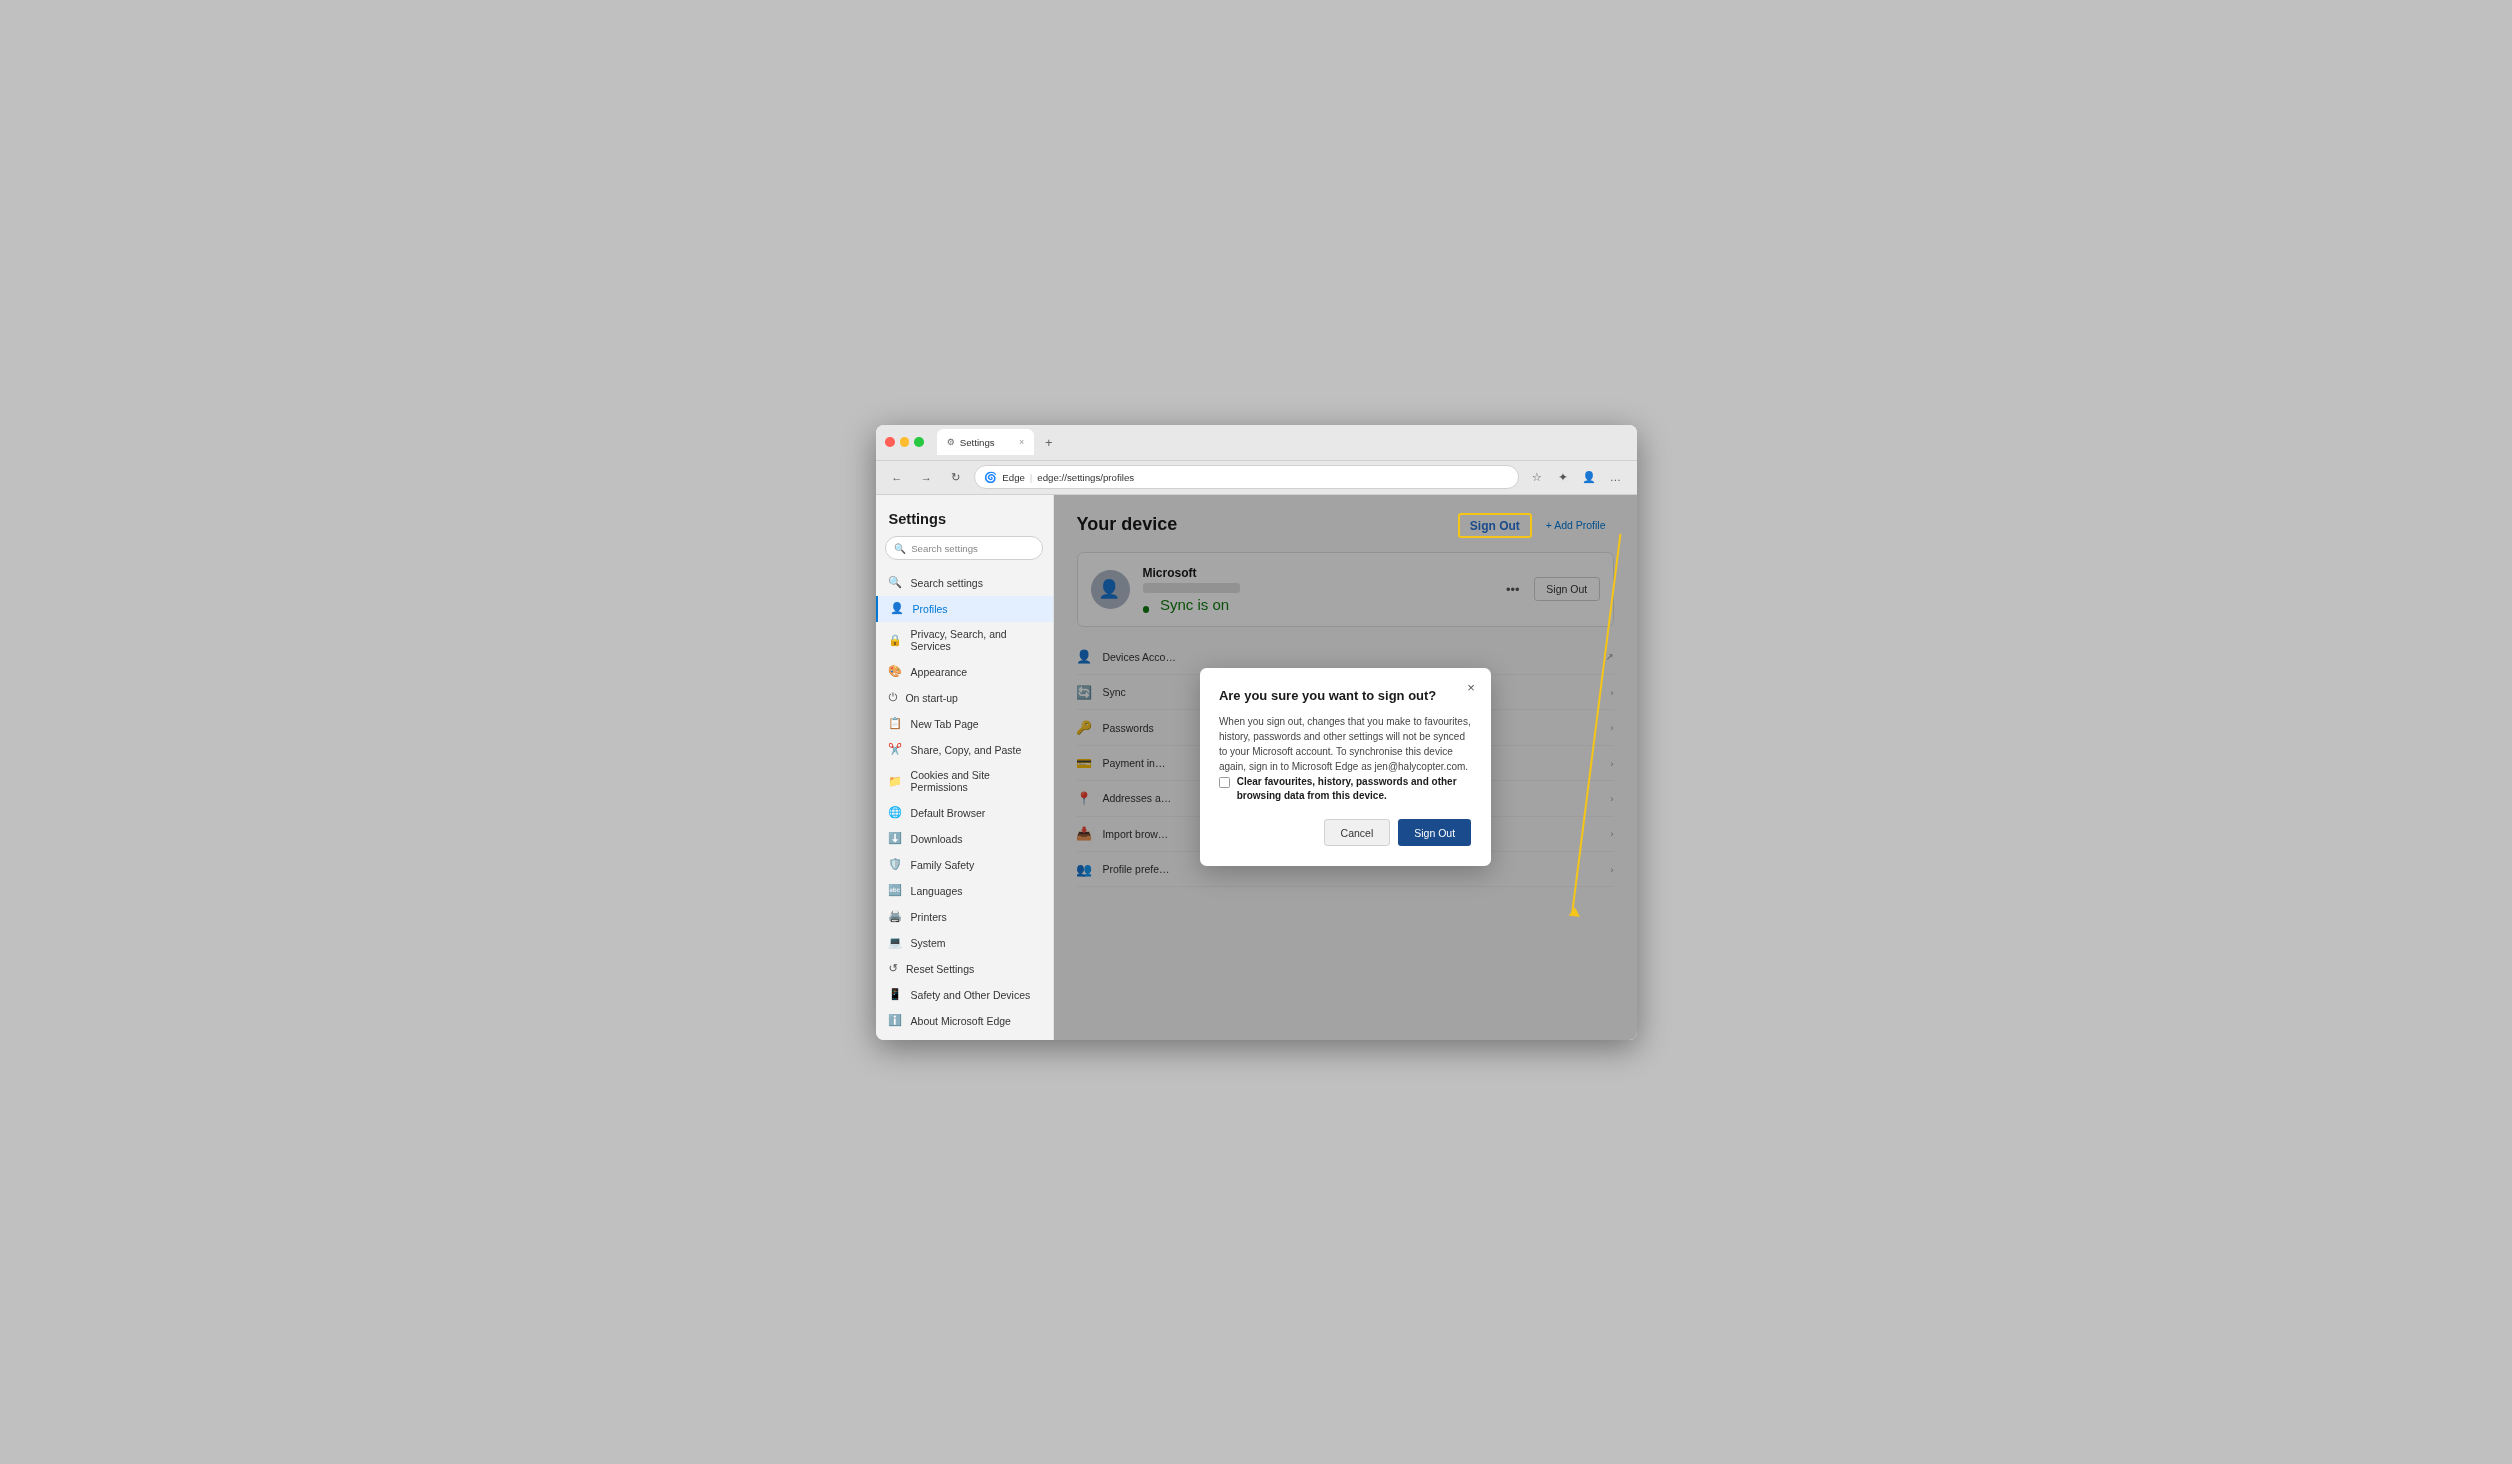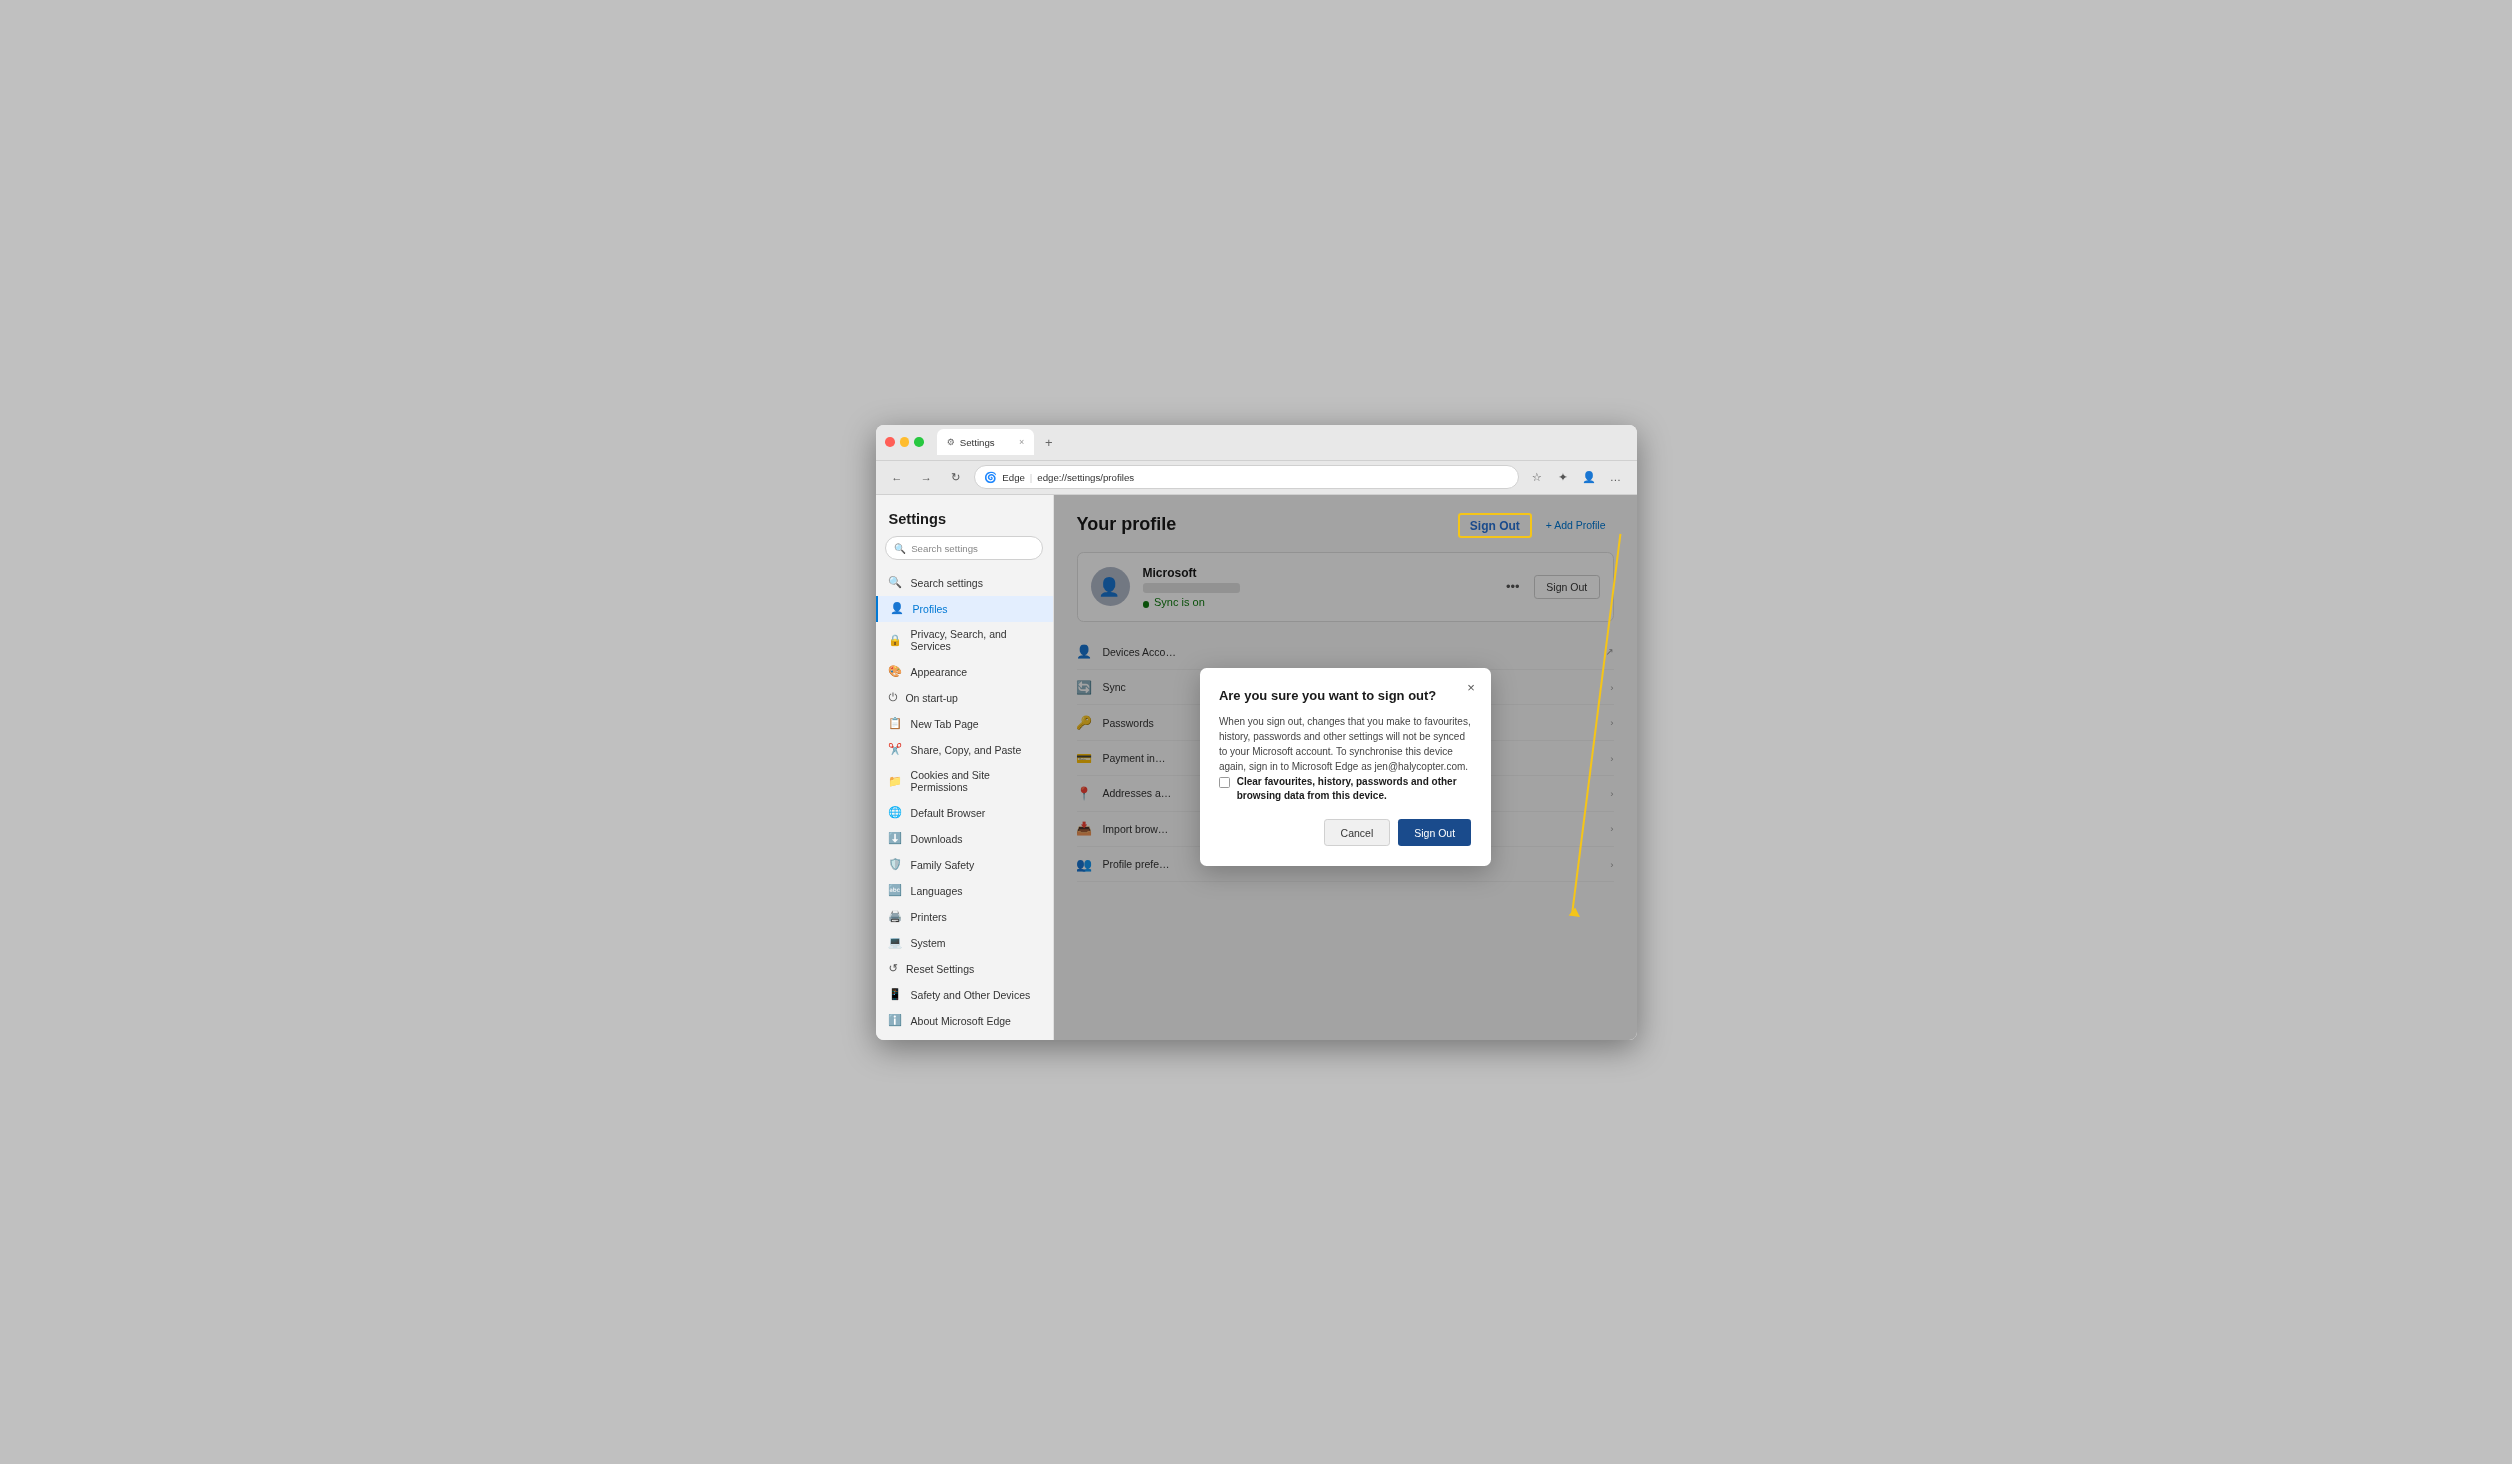--- a/index.html
+++ b/index.html
@@ -240,25 +240,25 @@
       display: flex;
       align-items: center;
       justify-content: center;
       font-size: 18px;
       color: #fff;
     }
     .profile-info { flex: 1; }
     .profile-name { font-size: 12px; font-weight: 600; color: #1a1a1a; margin-bottom: 3.2px; }
     .profile-email { font-size: 9.7px; color: #888; background: #e0e0e0; border-radius: 3.2px; height: 9.7px; width: 97px; display: block; margin-bottom: 3.2px; }
     .profile-sync {
-      font-size: 11px;
+      font-size: 15px;
       color: #107c10;
       display: flex;
       align-items: flex-end;
-      gap: 5px;
+      gap: 11px;
     }
     .sync-dot { width: 6.5px; height: 6.5px; border-radius: 50%; background: #107c10; }
     .profile-actions {
       display: flex;
       align-items: center;
       gap: 8px;
     }
     .more-btn {
       background: transparent;
       border: none;
@@ -530,21 +530,21 @@
         <span>Safety and Other Devices</span>
       </div>
       <div class="sidebar-item">
         <span class="sidebar-item-icon">ℹ️</span>
         <span>About Microsoft Edge</span>
       </div>
     </div>
 
     <div class="main-panel">
       <div class="panel-header">
-        <h1 class="panel-title">Your profile</h1>
+        <h1 class="panel-title">Your device</h1>
         <button class="add-profile-btn">+ Add Profile</button>
       </div>
 
       <div class="profile-card">
         <div class="profile-avatar">👤</div>
         <div class="profile-info">
           <div class="profile-name">Microsoft</div>
           <span class="profile-email"></span>
           <div class="profile-sync">
             <div class="sync-dot"></div>

